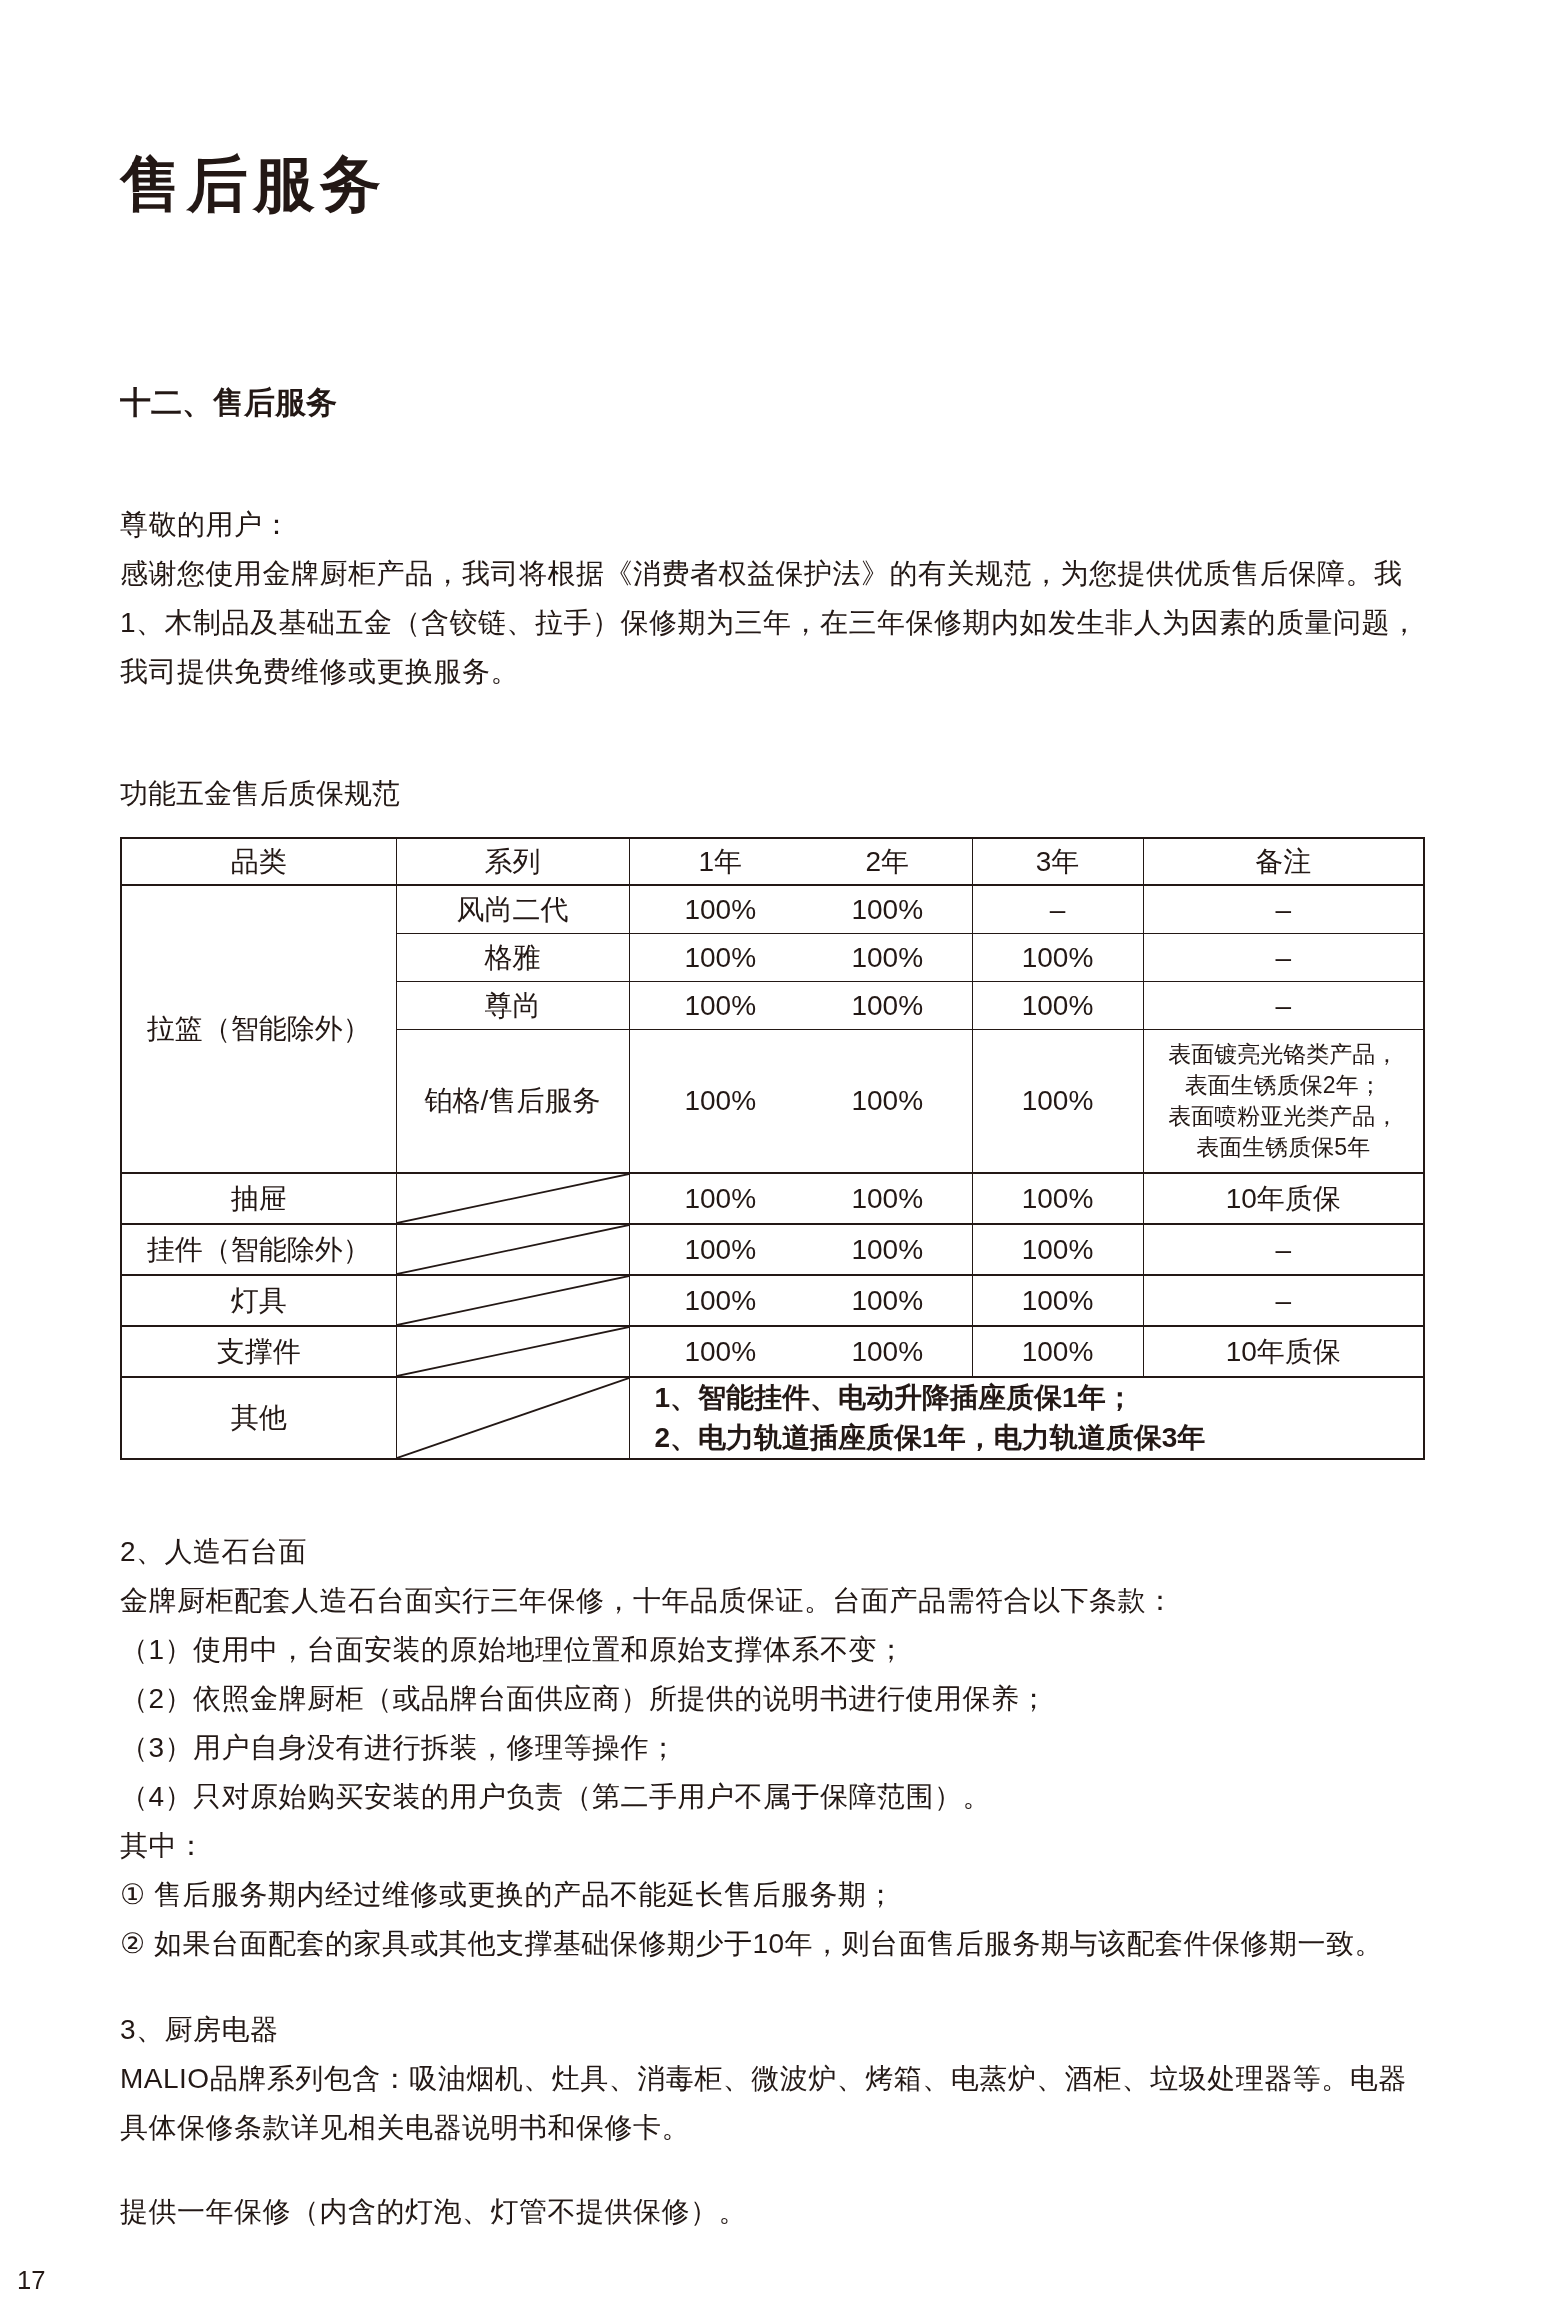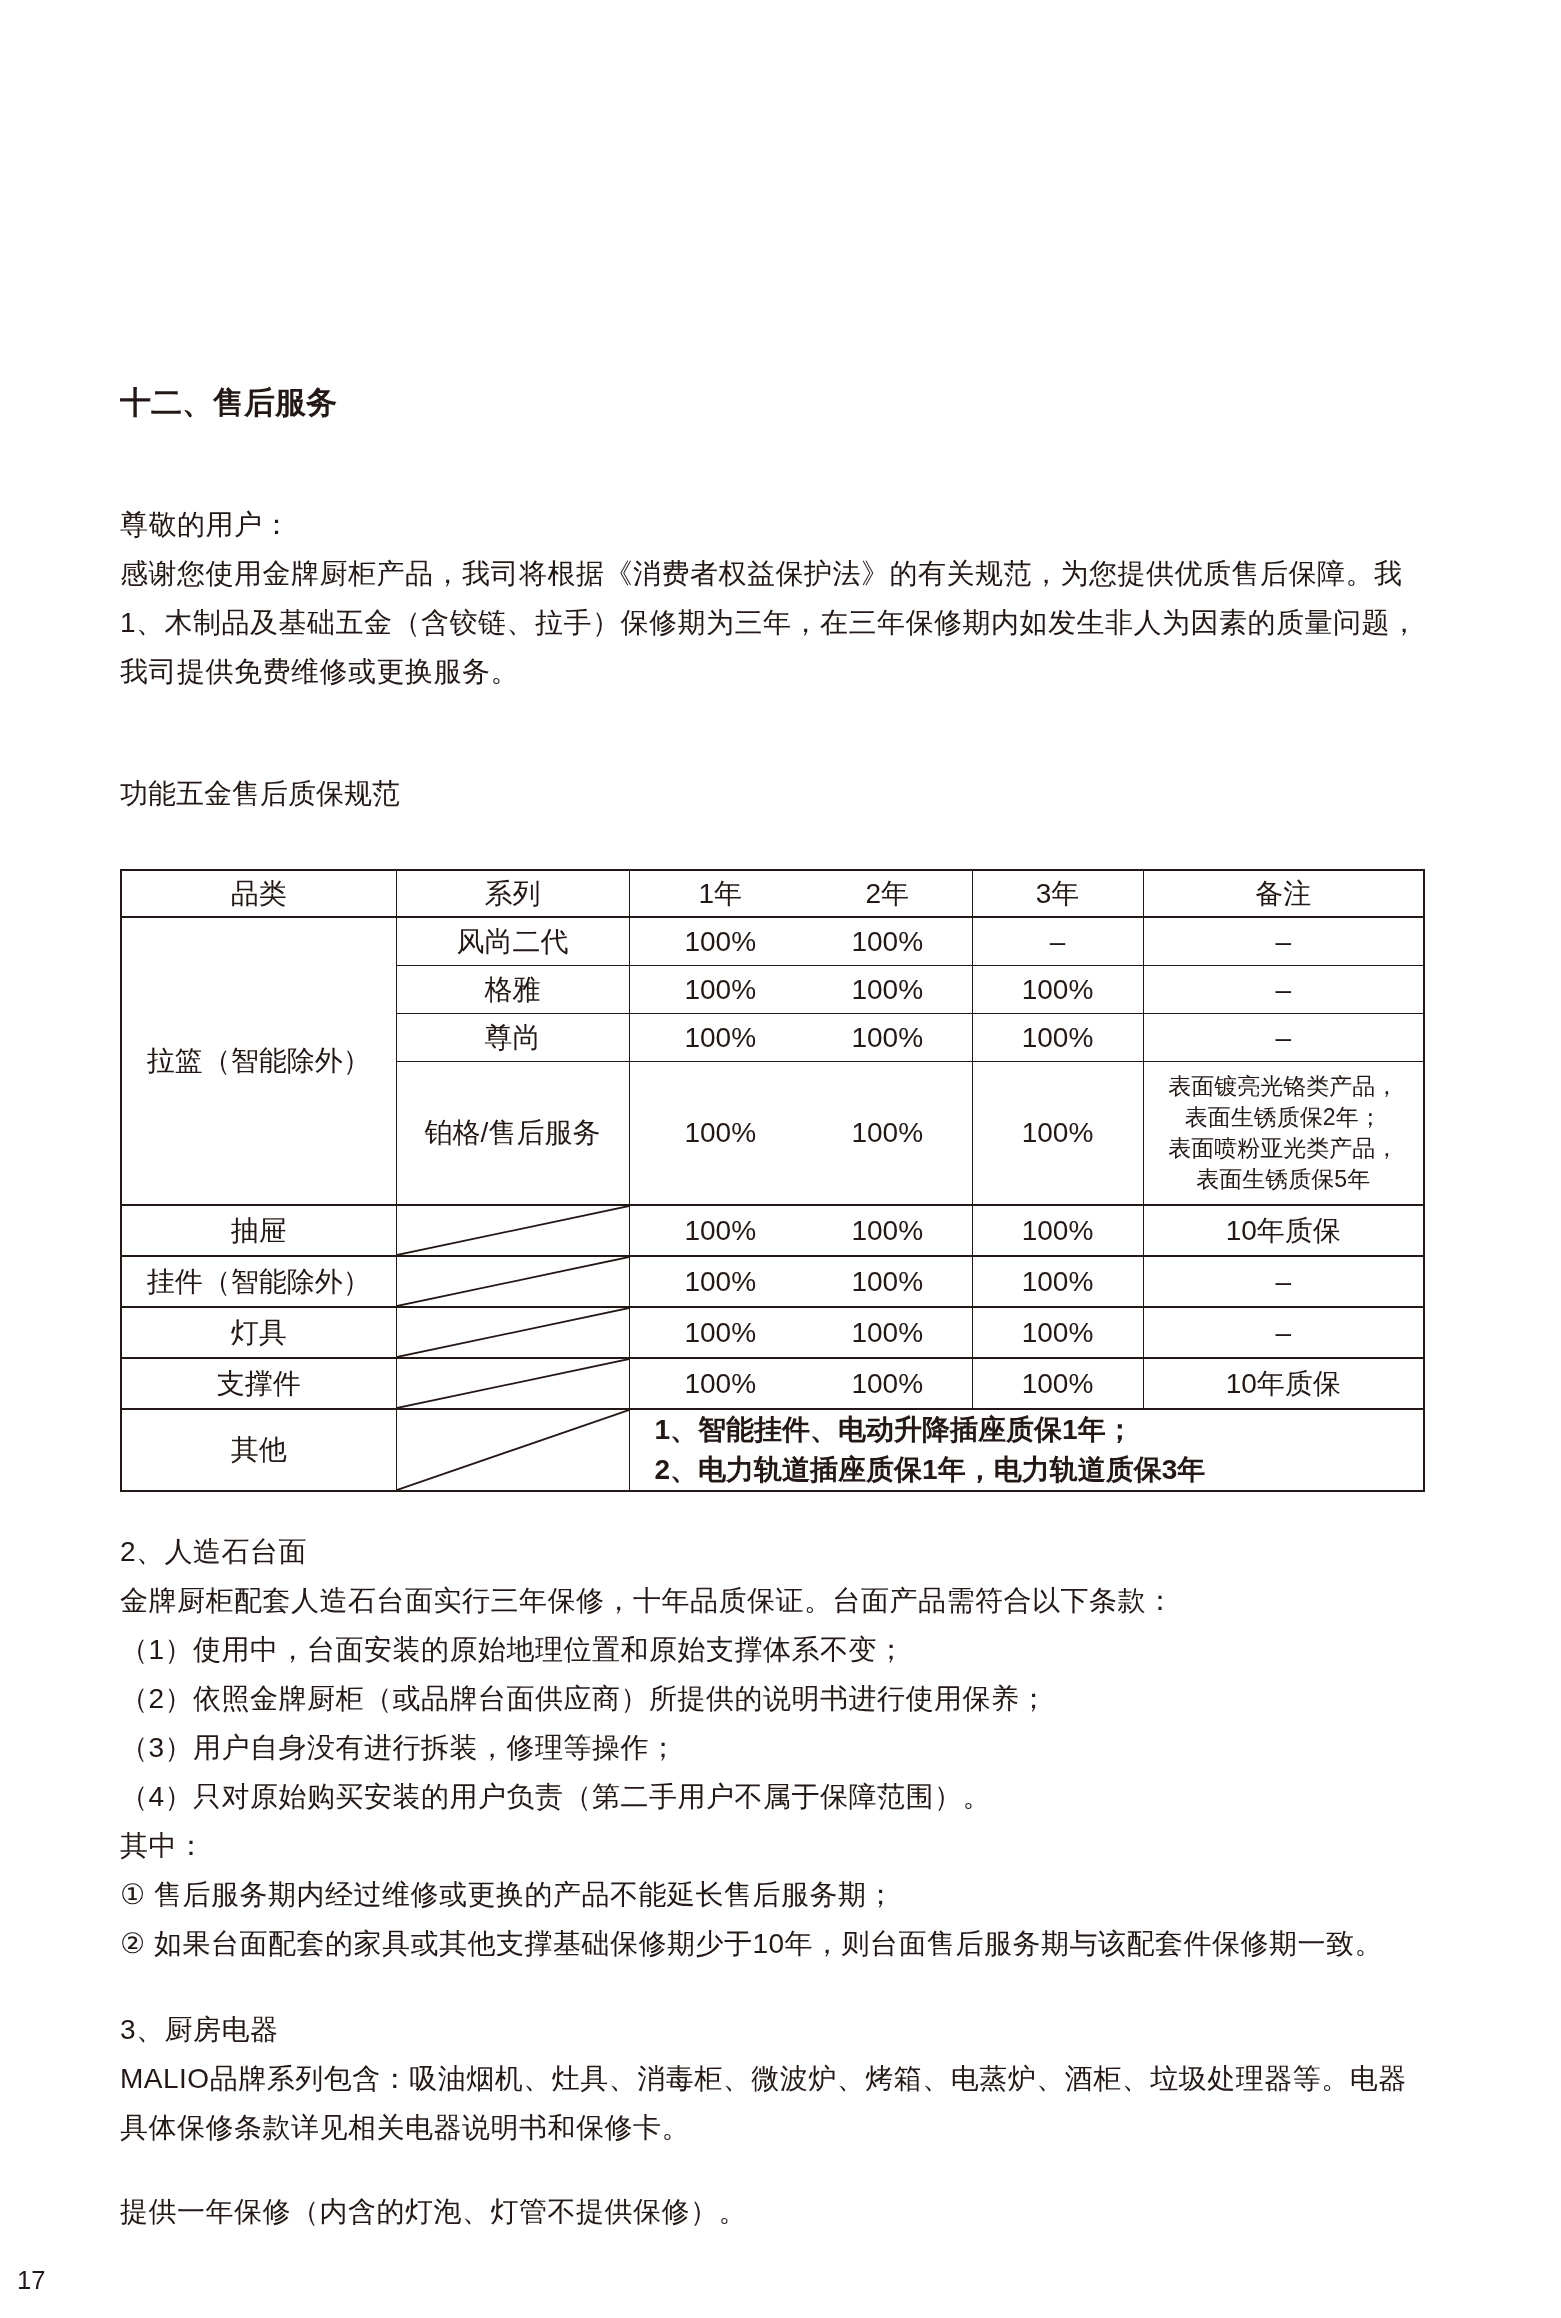--- a/index.html
+++ b/index.html
@@ -32,21 +32,21 @@
   .intro-block { top: 500px; }
   .table-caption {
     left: 120px; top: 776px;
     font-size: 28px; line-height: 36px; white-space: nowrap;
   }
   
   .wtable {
     position: absolute; left: 120px; top: 837px;
     border-collapse: collapse; table-layout: fixed;
     width: 1304px;
-    font-size: 28px; color: #231815; margin-top: 32px;
+    font-size: 28px; color: #231815;
   }
   .wtable td {
     border-right: 1.9px solid #231815;
     border-bottom: 2.8px solid #231815;
     text-align: center; vertical-align: middle;
     padding: 0; white-space: nowrap;
     overflow: hidden;
   }
   .wtable td:last-child { border-right: none; }
   .wtable { border: 2.8px solid #231815; }
@@ -65,20 +65,21 @@
   .pagenum {
     left: 17px; top: 2264px;
     font-size: 25.6px; line-height: 32px;
   }
 </style>
 </head>
 <body>
 
 <div class="page">
 
+  <div class="abs doc-title">售后服务</div>
 
   <div class="abs section-heading-main">十二、售后服务</div>
 
   <div class="abs bodyblock intro-block">
     <div class="ln">尊敬的用户：</div>
     <div class="ln">感谢您使用金牌厨柜产品，我司将根据《消费者权益保护法》的有关规范，为您提供优质售后保障。我</div>
     <div class="ln">1、木制品及基础五金（含铰链、拉手）保修期为三年，在三年保修期内如发生非人为因素的质量问题，</div>
     <div class="ln">我司提供免费维修或更换服务。</div>
   </div>
 

